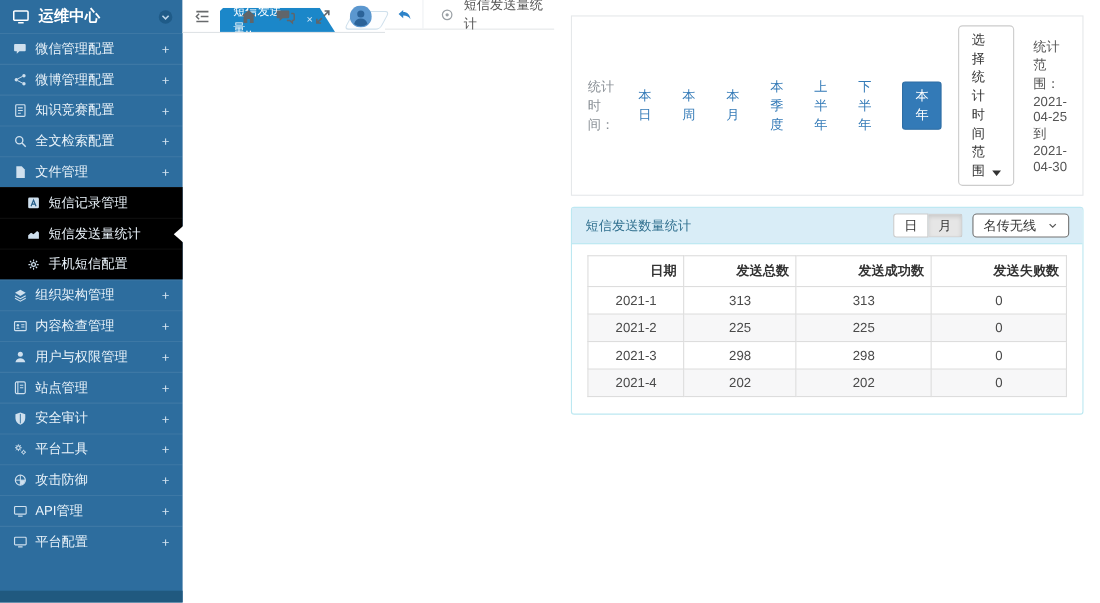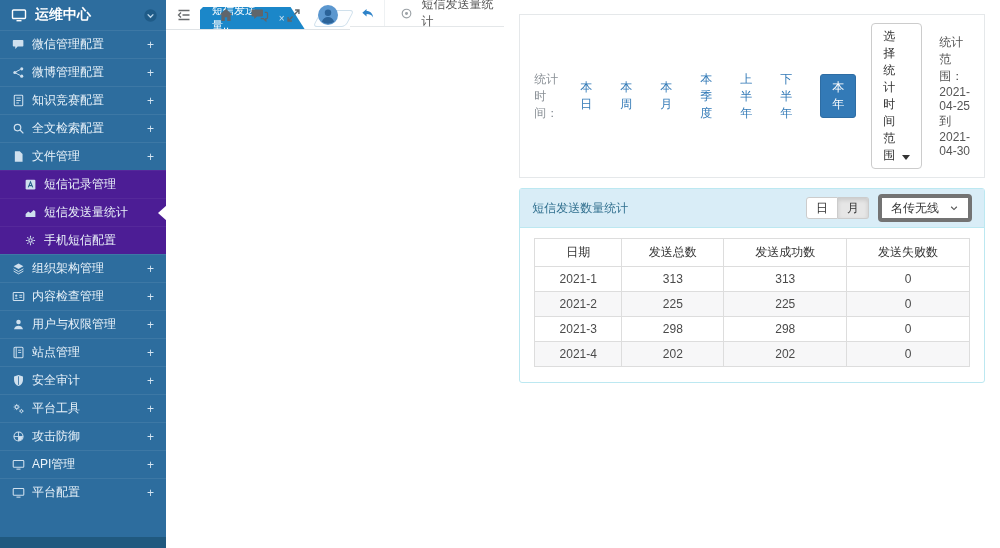--- a/index.html
+++ b/index.html
@@ -8,21 +8,21 @@
 
   
   .sidebar { width:166px; flex-shrink:0; background:#2d6d9e; color:#e9f2f9; position:relative; }
   .sb-header { height:30px; display:flex; align-items:center; gap:8px; padding:0 8px 0 11px;
                font-size:14px; font-weight:bold; color:#fff; }
   .sb-header .grow { flex:1; }
   .sb-item { height:28px; display:flex; align-items:center; gap:7px; padding:0 12px;
              font-size:12px; border-top:1px solid rgba(255,255,255,.08); cursor:pointer; color:#eaf3fa; }
   .sb-item .lbl { flex:1; white-space:nowrap; overflow:hidden; }
   .sb-item .plus { font-size:12px; color:#d5e5f2; }
-  .sb-sub { background:#4c1d95; }
+  .sb-sub { background:#000000; }
   .sb-sub .sb-item { padding-left:24px; border-top:1px solid rgba(255,255,255,.05); }
   .sb-item.active { position:relative; }
   .sb-item.active::after { content:""; position:absolute; right:-1px; top:50%; transform:translateY(-50%);
              border:8px solid transparent; border-right:9px solid #ffffff; border-left:none; }
   .sb-footer { position:absolute; left:0; right:0; bottom:0; height:11px; background:#20597f; }
   .ic { display:inline-block; vertical-align:middle; }
   .sb-ic { color:#cfe0ee; flex-shrink:0; }
 
   
   .main { flex:1; display:flex; flex-direction:row; background:#fff; min-width:0; }
@@ -62,27 +62,27 @@
   .panel { border:1px solid #bce8f1; border-radius:3px; background:#fff; }
   .panel-heading { background:#d9edf7; color:#31708f; font-size:12px; padding:5px 12px;
             border-bottom:1px solid #bce8f1; display:flex; align-items:center; min-height:30px; }
   .ph-right { margin-left:auto; display:flex; align-items:center; gap:9px; }
   .btn-group { display:flex; }
   .btn-sm { border:1px solid #ccc; background:#fff; color:#333; font-size:12px; padding:2px 9px;
             cursor:pointer; line-height:16px; }
   .btn-sm.first { border-radius:3px 0 0 3px; }
   .btn-sm.last { border-radius:0 3px 3px 0; border-left:none; }
   .btn-sm.active { background:#e6e6e6; box-shadow:inset 0 2px 4px rgba(0,0,0,.13); }
-  .select-box { border:4px solid #737373; border-radius:4px; background:#fff; color:#333; font-size:12px;
+  .select-box { border:1px solid #737373; border-radius:4px; background:#fff; color:#333; font-size:12px;
             padding:2px 9px; display:flex; align-items:center; gap:10px; cursor:pointer; line-height:16px; }
 
   .panel-body { padding:10px 14px 15px; }
   table { width:100%; border-collapse:collapse; font-size:12px; color:#4a4a4a; }
   th, td { border:1px solid #ddd; text-align:center; padding:5px 6px; }
-  th { font-weight:normal; color:#333; background:#fff; }
+  th { font-weight:bold; color:#333; background:#fff;text-align:right; }
   tbody tr:nth-child(even) { background:#f7f7f8; }
 </style>
 </head>
 <body>
 
 <div class="app">
 
   <aside class="sidebar">
     <div class="sb-header">
       <svg class="ic" width="16" height="16" viewBox="0 0 16 16">

